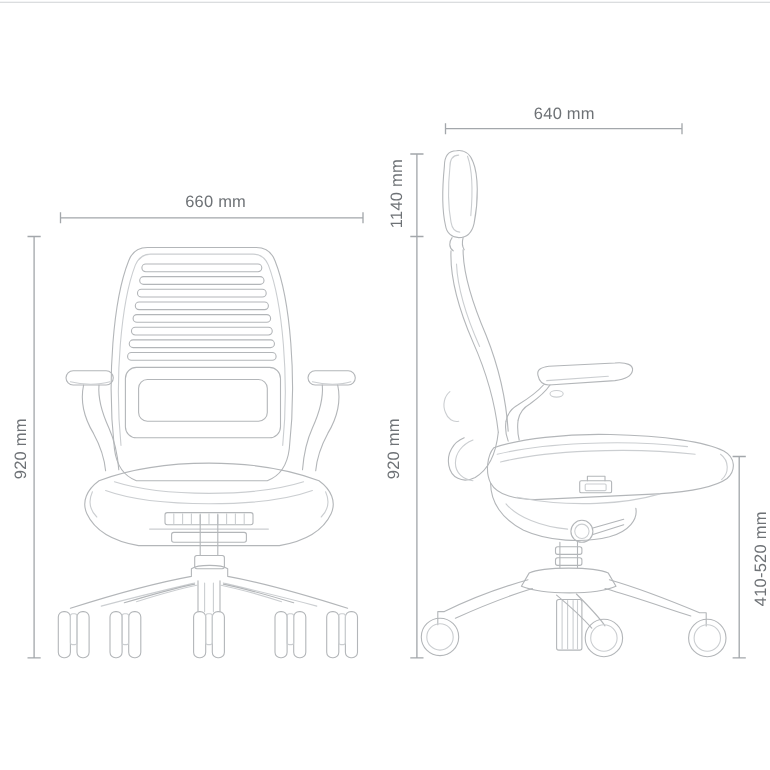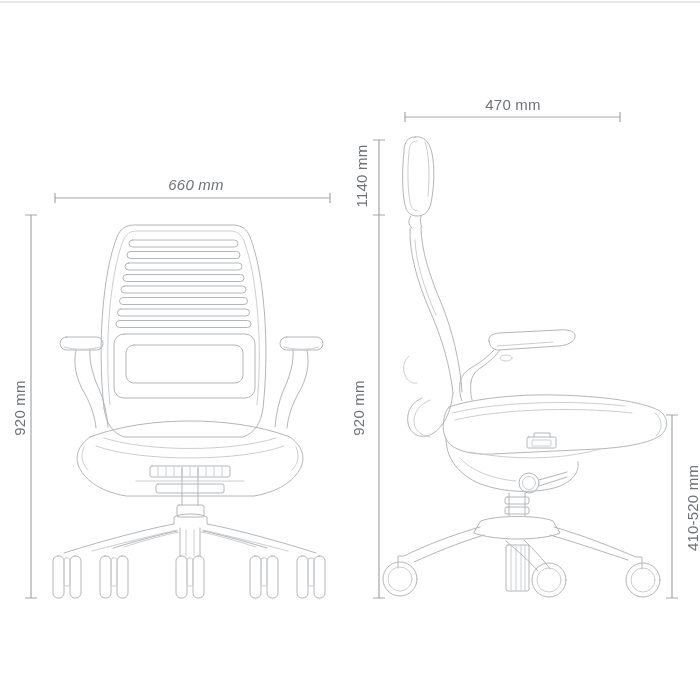--- a/index.html
+++ b/index.html
@@ -161,25 +161,25 @@
 
     <g>
       <path class="dim" d="M55,198 L330,198 M55,193 L55,203 M330,193 L330,203"></path>
       <path class="dim" d="M31,215 L31,598 M25,215 L37,215 M25,598 L37,598"></path>
       <path class="dim" d="M405,117 L620,117 M405,112 L405,122 M620,112 L620,122"></path>
       <path class="dim" d="M379,140 L379,598 M373,140 L385,140 M373,215 L385,215 M373,598 L385,598"></path>
       <path class="dim" d="M672,415 L672,598 M666,415 L678,415 M666,598 L678,598"></path>
     </g>
   </svg>
 
-  <div class="dim-label" style="left:196px; top:184px;font-style:italic;">660 mm</div>
+  <div class="dim-label" style="left:196px; top:184px;">660 mm</div>
 
   <div class="dim-label vert" style="left:19px; top:408px;">920 mm</div>
 
-  <div class="dim-label" style="left:513px; top:104px;">470 mm</div>
+  <div class="dim-label" style="left:513px; top:104px;">640 mm</div>
 
   <div class="dim-label vert" style="left:361px; top:176px;">1140 mm</div>
 
   <div class="dim-label vert" style="left:358px; top:408px;">920 mm</div>
 
   <div class="dim-label vert" style="left:692px; top:508px;">410-520 mm</div>
 
 </div>
 
 </body></html>

